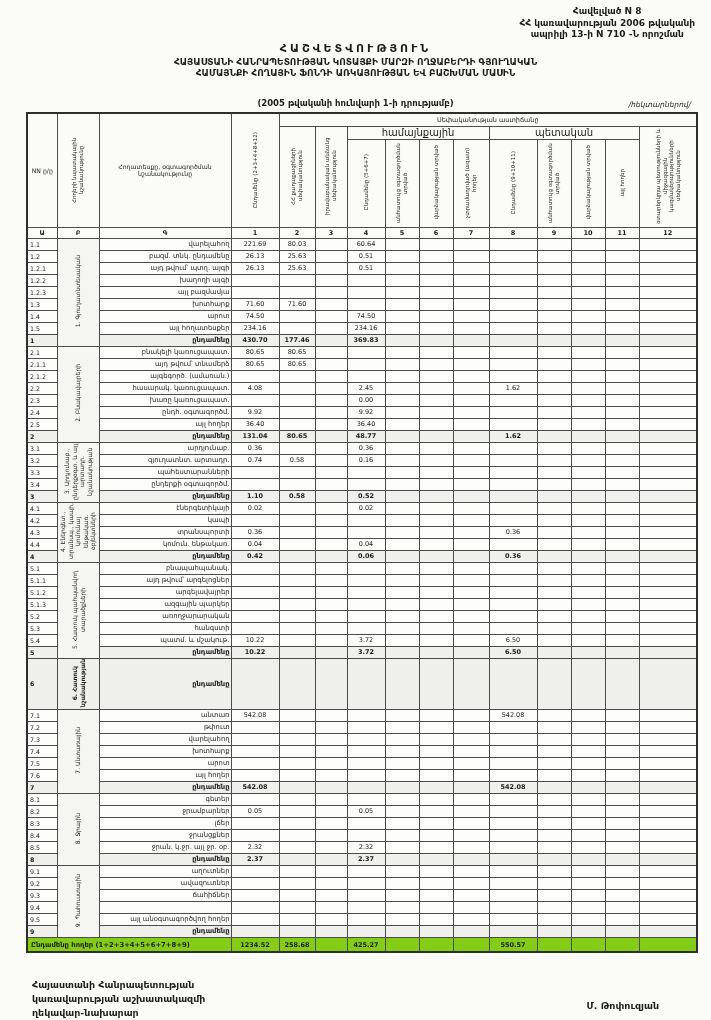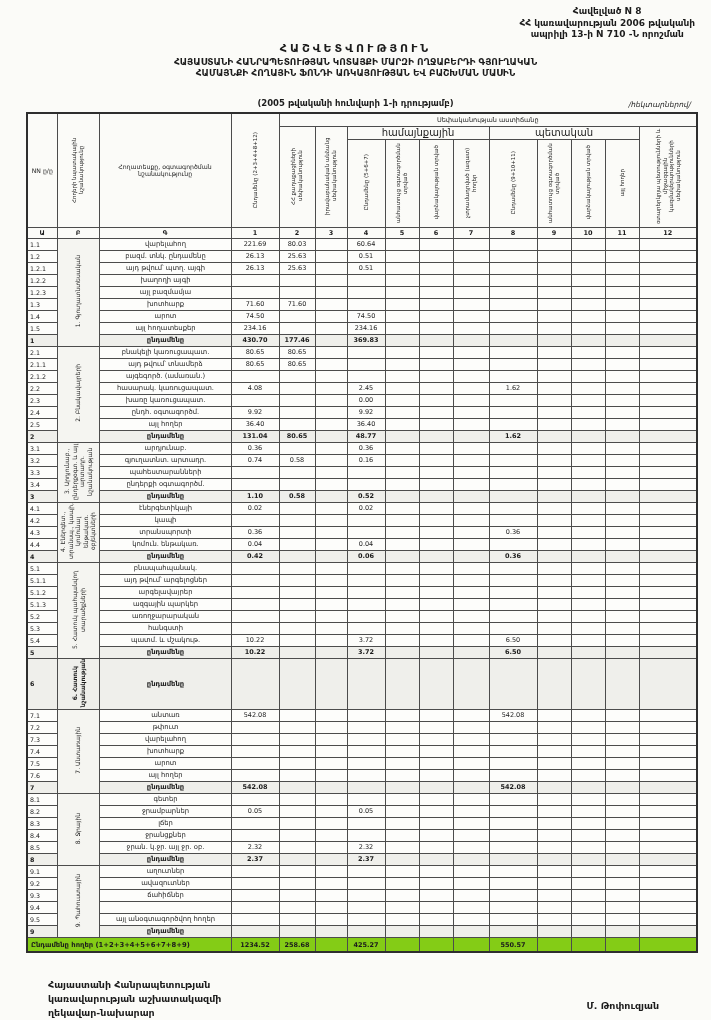--- a/index.html
+++ b/index.html
@@ -35,33 +35,33 @@
   .num-row th{height:11px;font-size:6.5px;font-weight:bold;}
   .vert{
     display:inline-block;
     writing-mode:vertical-rl;
     transform:rotate(180deg);
     font-size:5.5px;line-height:1.2;max-height:96px;
   }
   .hdr-horiz{font-size:6.2px;line-height:1.2;}
   tbody td{height:12px;font-size:6.8px;background:#fdfdfb;}
   td.nn-cell{text-align:left;padding-left:2px;font-size:6.3px;white-space:nowrap;}
-  td.name-cell{text-align:center;padding-left:2px;white-space:nowrap;}
+  td.name-cell{text-align:right;padding-left:2px;white-space:nowrap;}
   td.num{text-align:center;font-size:6.5px;}
   td.sec-cell{text-align:center;vertical-align:middle;background:#f5f5f1;}
   .sec-vert{font-size:6px;max-height:none;line-height:1.25;}
   tr.total-row td{font-weight:bold;background:#efefeb;}
   tr.tall-row td{height:28px;}
   tr.grand-row td{height:15px;font-weight:bold;background:#84cc16;}
   td.grand-label{text-align:left;padding-left:3px;font-size:6.8px;white-space:nowrap;}
 
   
   .footer-left{
     position:absolute;left:32px;top:978px;
-    font-size:9.5px;font-weight:bold;line-height:1.45;margin-left:16px;
+    font-size:9.5px;font-weight:bold;line-height:1.45;
   }
   .footer-sign{
     position:absolute;right:52px;top:1000px;
     font-size:9.5px;font-weight:bold;
   }
 </style>
 </head>
 <body>
 
 <div class="page">

